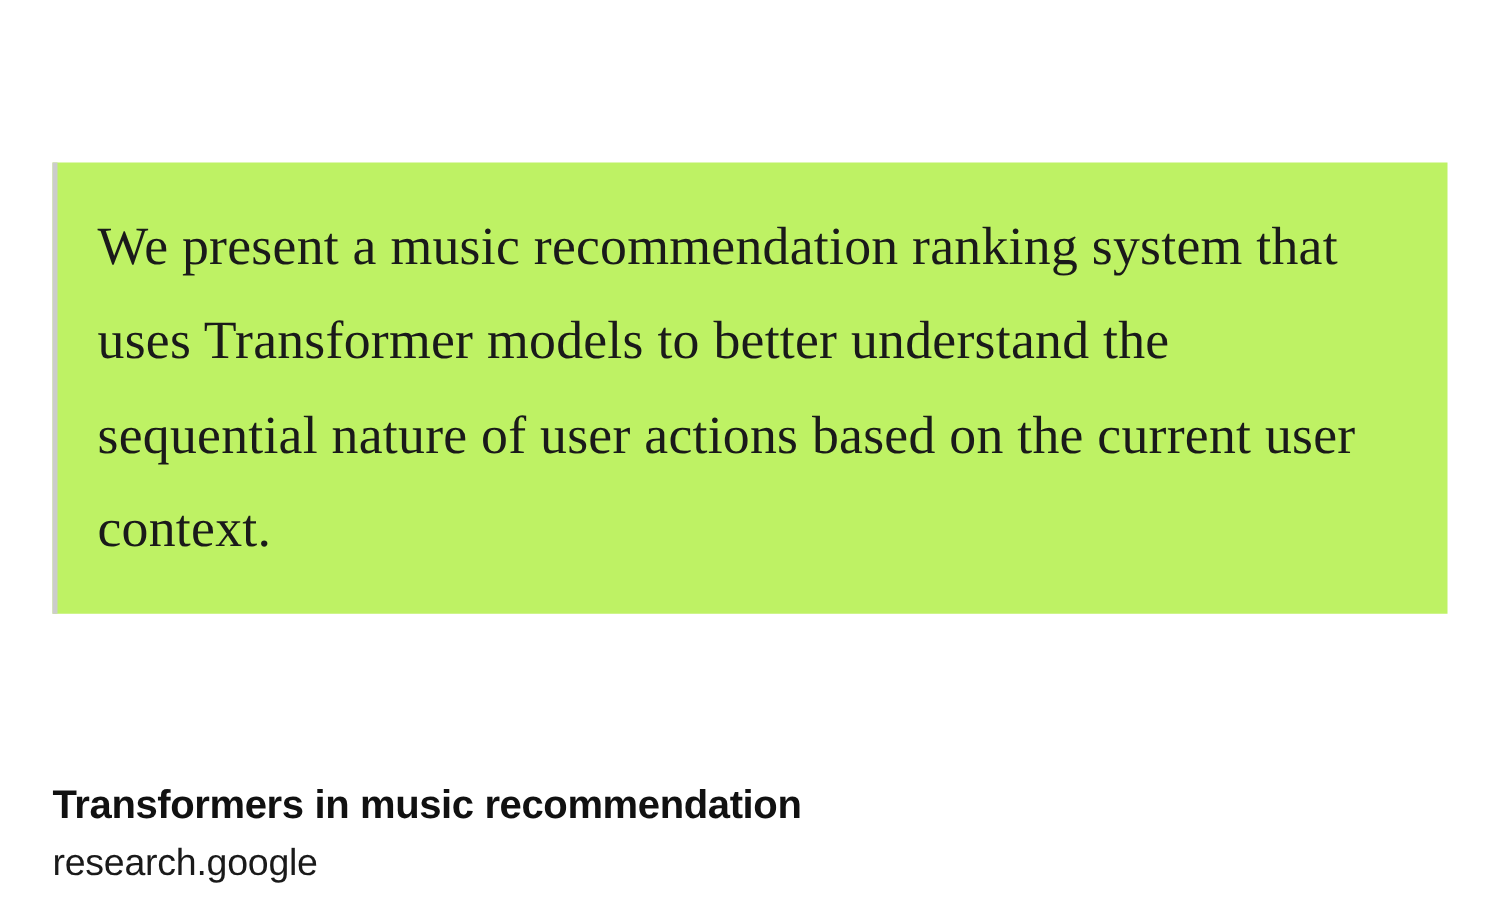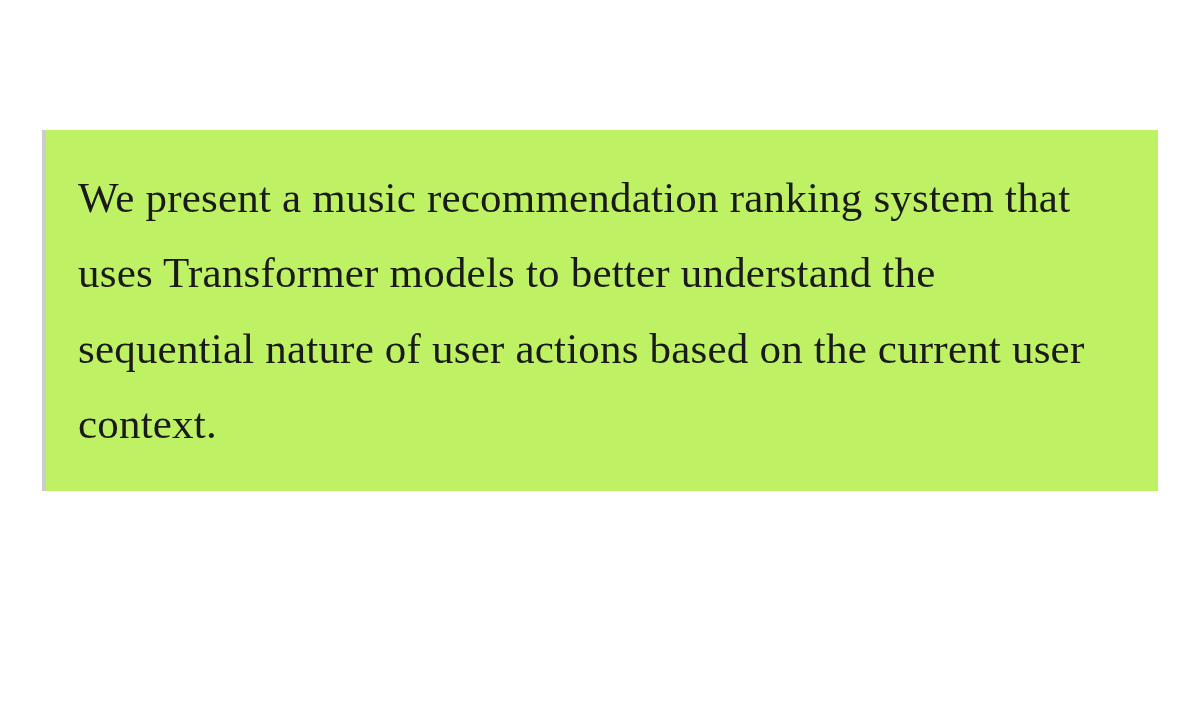--- a/index.html
+++ b/index.html
@@ -53,13 +53,15 @@
     }
   </style>
 </head>
 <body>
 
 <div class="quote-block">
   <p class="quote-text">We present a music recommendation ranking system that uses Transformer models to better understand the sequential nature of user actions based on the current user context.</p>
 </div>
 
 <div class="citation">
+  <div class="citation-title">Transformers in music recommendation</div>
+  <div class="citation-source">research.google</div>
 </div>
 
 </body></html>

